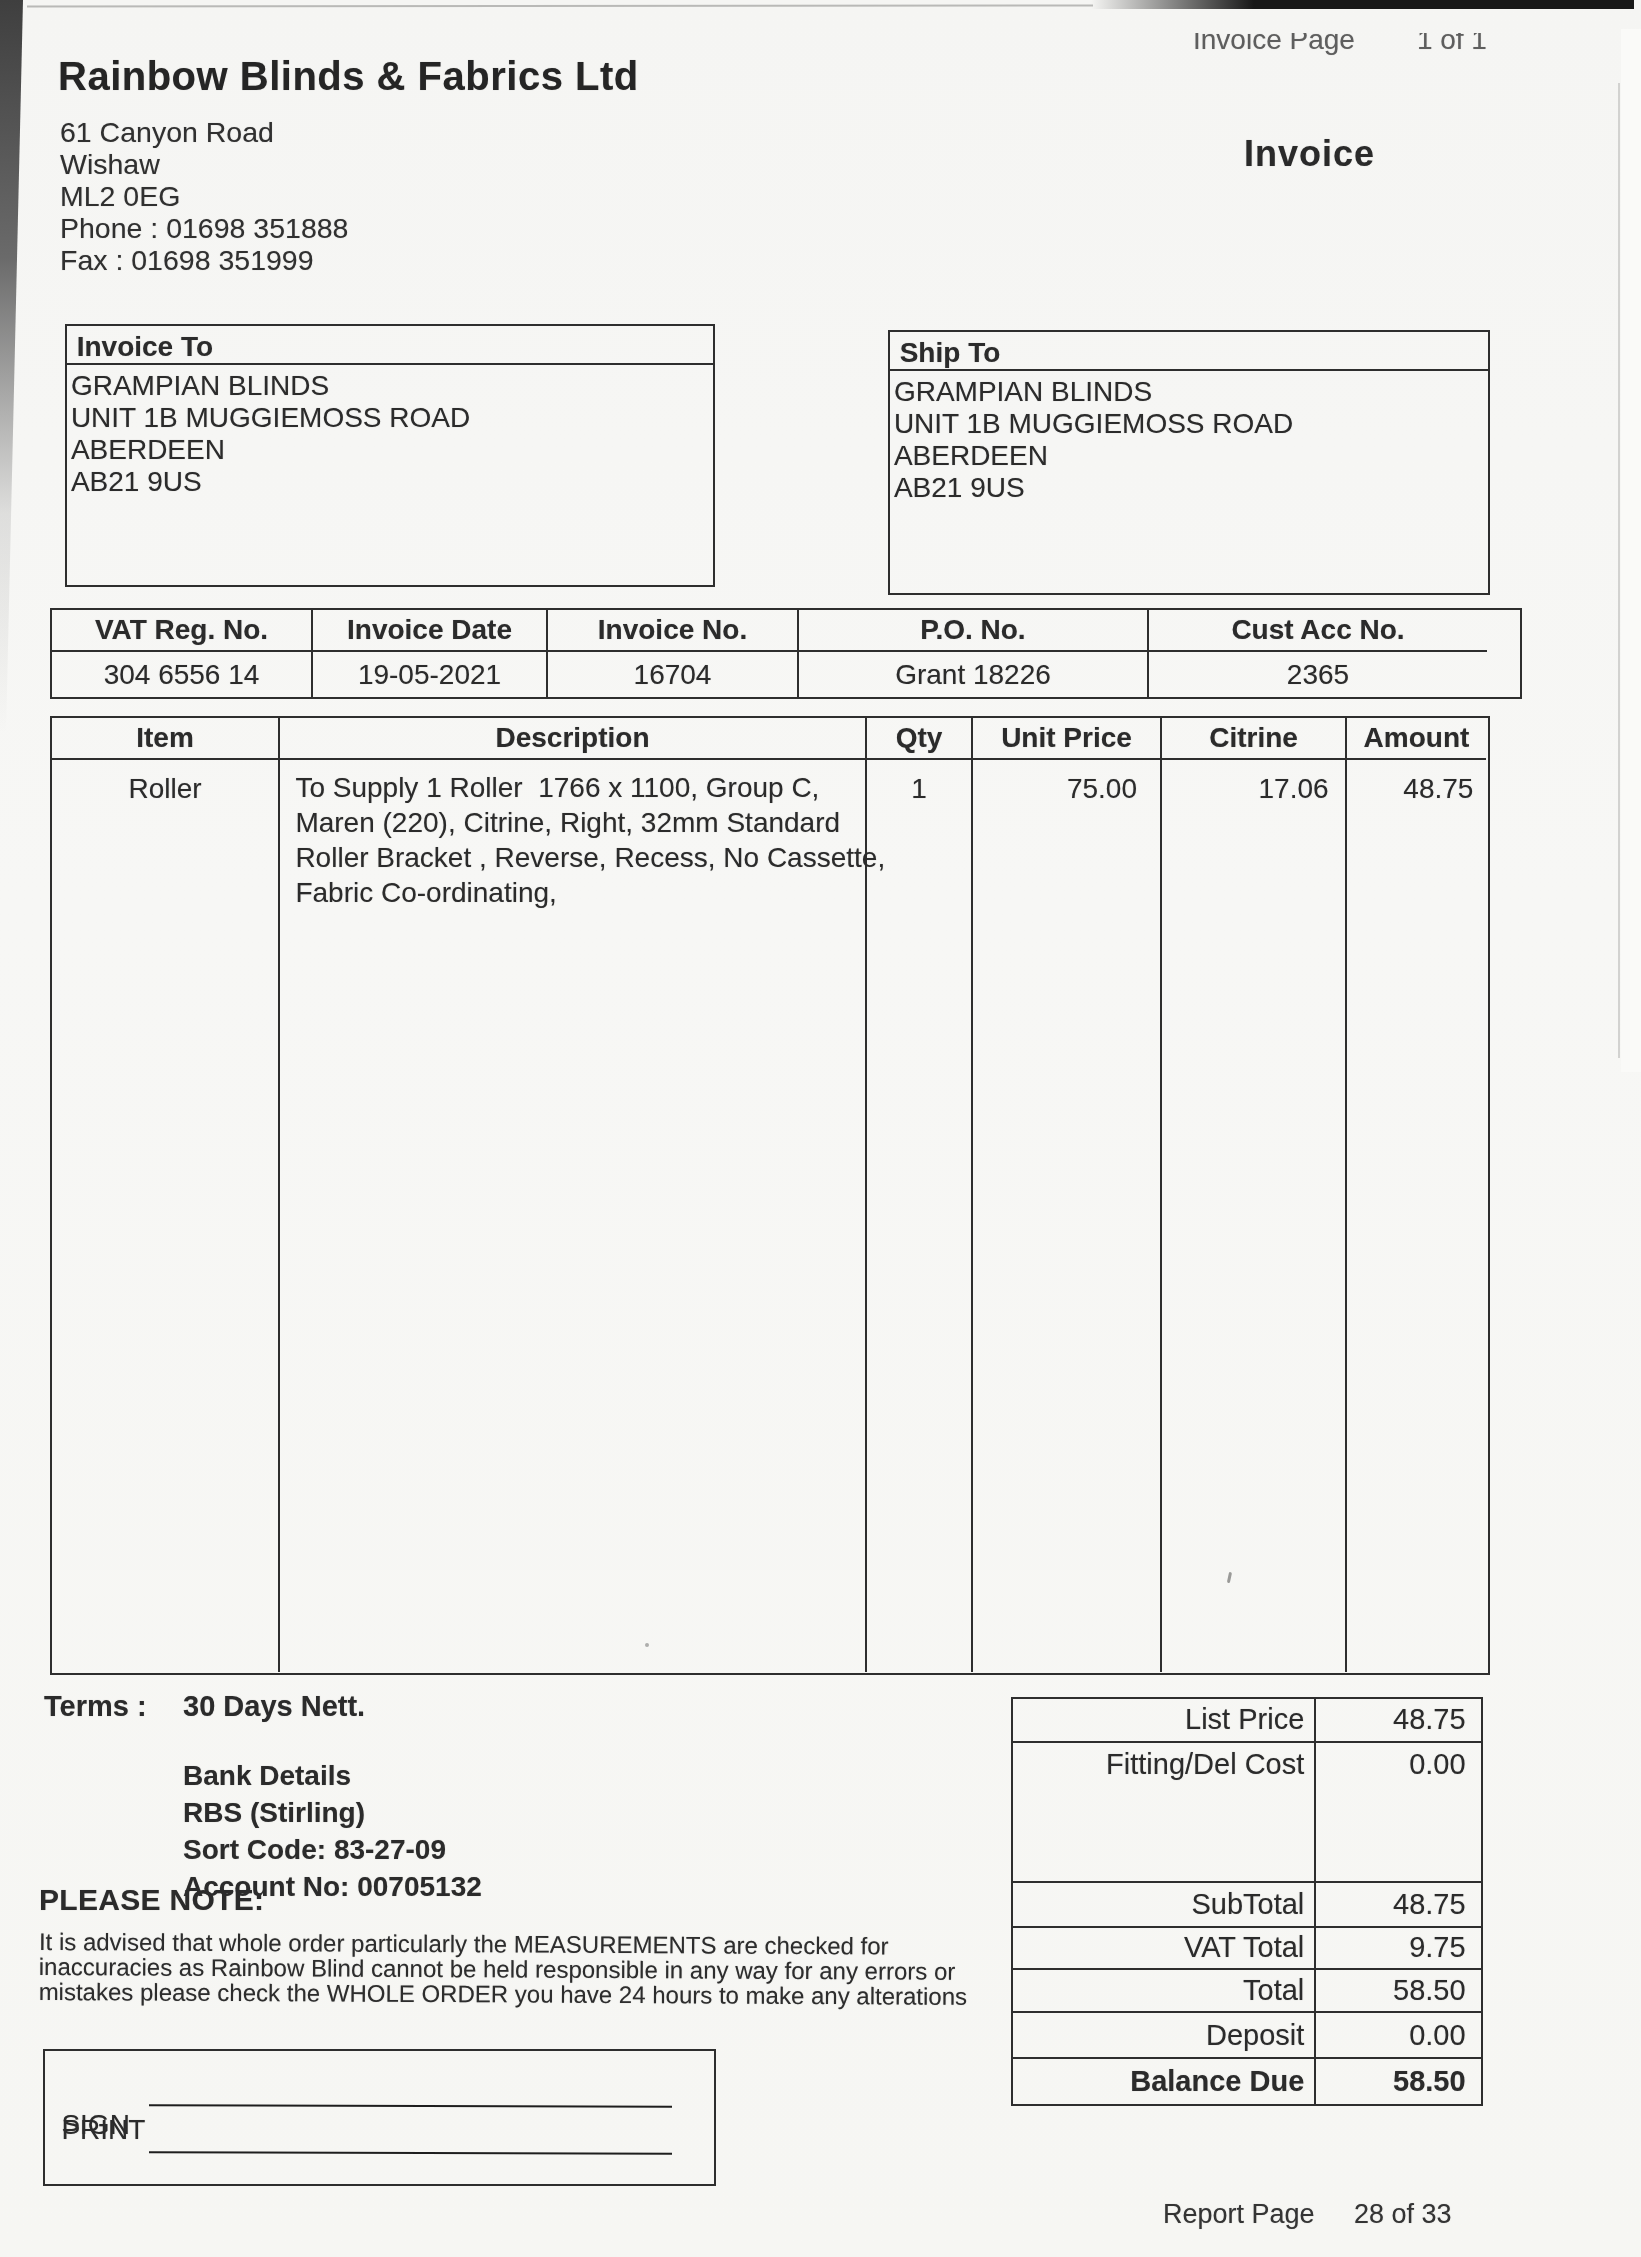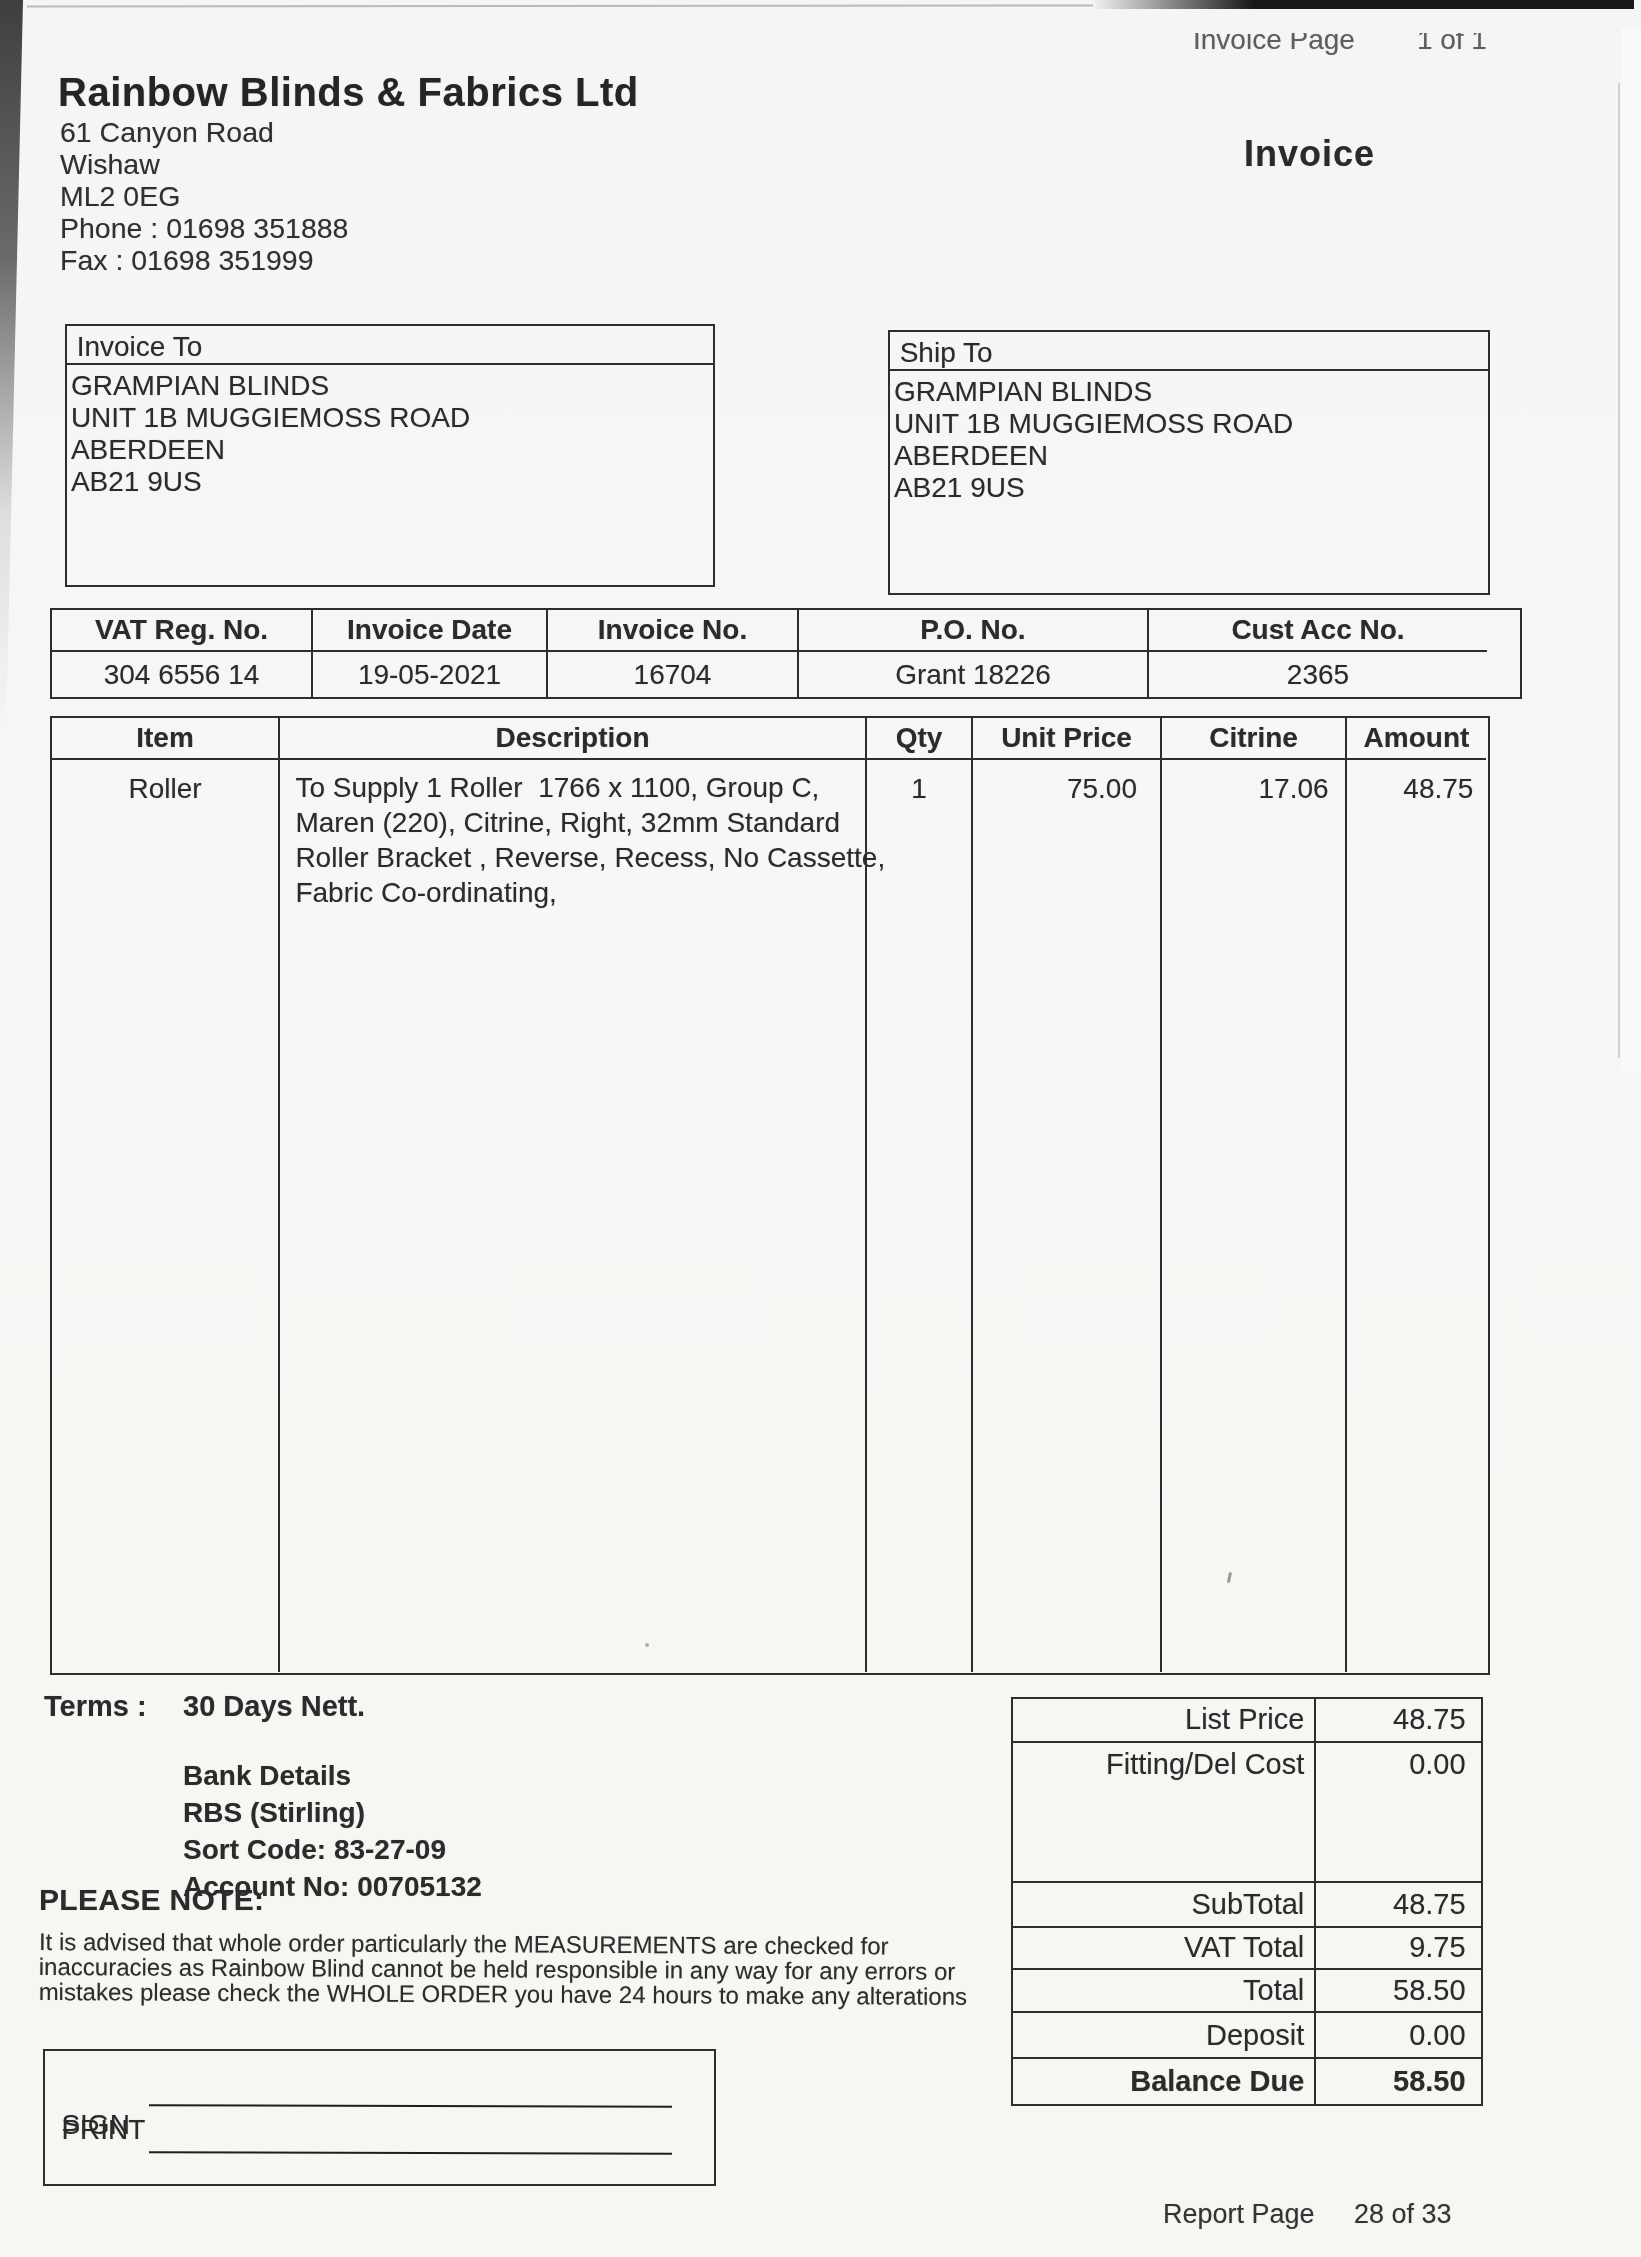--- a/index.html
+++ b/index.html
@@ -27,33 +27,33 @@
   .art-top-line{left:27px;top:4.8px;width:1066px;height:1.9px;background:#b9b9b7;transform:rotate(-.06deg);}
   .art-left-wedge{left:0;top:0;width:23px;height:734px;
     background:linear-gradient(to bottom,#3f3f3f 0%,#6a6a6a 35%,rgba(150,150,150,.25) 70%,rgba(150,150,150,0) 100%);
     clip-path:polygon(0 0,100% 0,26% 100%,0 100%);}
   .art-right-edge{left:1618px;top:83px;width:1.9px;height:975px;background:#d2d2d0;}
   .art-right-lighter{left:1621px;top:29px;width:20px;height:1043px;background:#fafaf8;}
   .art-speck1{left:1228px;top:1572px;width:2.9px;height:10.6px;background:#9a9a98;transform:rotate(12deg);border-radius:1.9px;}
   .art-speck2{left:645px;top:1643px;width:3.9px;height:3.9px;background:#aeaeac;border-radius:50%;}
 
   
-  .company-name{left:58px;top:54px;font-size:40px;font-weight:700;letter-spacing:0.5px;color:#252525;margin-top:16px;}
+  .company-name{left:58px;top:54px;font-size:40px;font-weight:700;letter-spacing:0.5px;color:#252525;}
   .company-address{left:60px;top:116px;font-size:28.5px;line-height:32px;color:#303030;}
 
   .page-indicator-clip{left:1193px;top:33px;width:348px;height:29px;overflow:hidden;}
   .page-indicator-inner{display:flex;gap:62px;margin-top:-8.7px;font-size:28px;color:#4e4e4e;
     filter:blur(0.4px);opacity:.9;}
   .invoice-title{left:1244px;top:133px;font-size:36px;font-weight:700;letter-spacing:1px;color:#2a2a2a;}
 
   
   .party-box{border:2.4px solid var(--line);}
   .box-invoice-to{left:65px;top:324px;width:650px;height:263px;}
   .box-ship-to{left:888px;top:330px;width:602px;height:265px;}
-  .box-label{height:39px;padding:4.8px 9.7px 0;font-size:28px;font-weight:400;border-bottom:2.4px solid var(--line);}
+  .box-label{height:39px;padding:4.8px 9.7px 0;font-size:28px;font-weight:700;border-bottom:2.4px solid var(--line);}
   .box-lines{padding:4.8px 3.9px;font-size:28px;line-height:32px;}
 
   
   .meta-table{left:50px;top:608px;width:1472px;border:2.4px solid var(--line);}
   .meta-row{display:grid;grid-template-columns:261px 235px 251px 350px 338px;}
   .meta-row.hdr .meta-cell{height:42px;font-weight:700;border-bottom:2.4px solid var(--line);}
   .meta-row.val .meta-cell{height:45px;}
   .meta-cell{display:flex;align-items:center;justify-content:center;font-size:28px;border-right:2.4px solid var(--line);}
   .meta-cell:last-child{border-right:none;}
 

